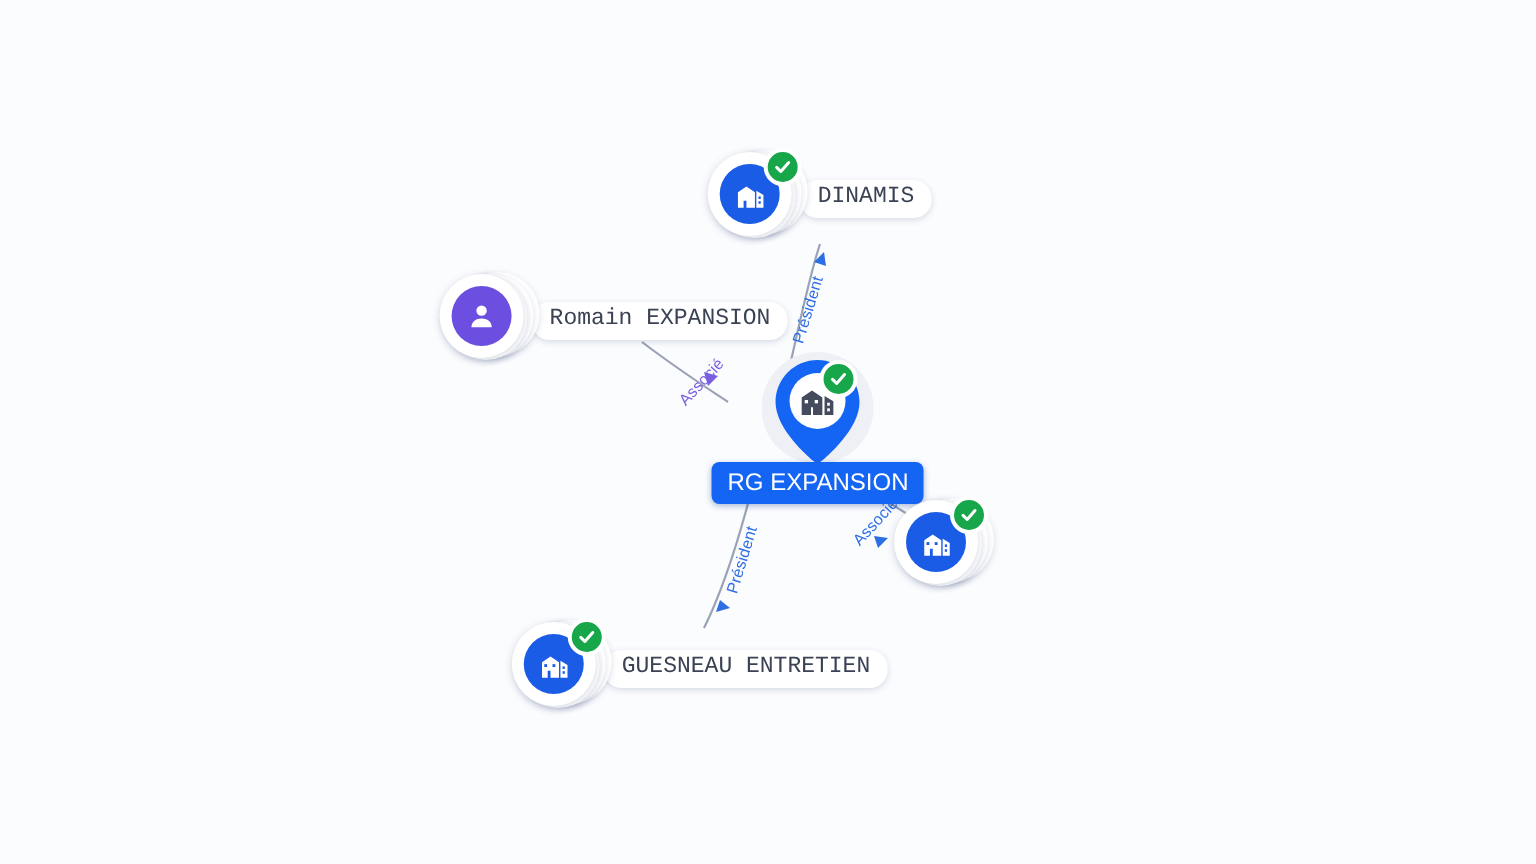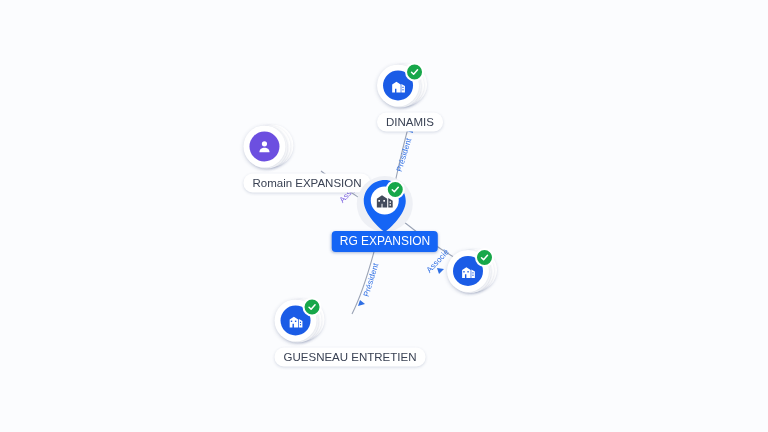--- a/index.html
+++ b/index.html
@@ -23,21 +23,23 @@
     inset: 0;
     width: 768px;
     height: 432px;
   }
 
   
   .node {
     position: absolute;
     transform: translate(-50%, -50%);
     display: flex;
-    flex-direction: column;
+    flex-direction: row;
+    align-items: center;
+    font-family: Liberation Mono, monospace;
   }
   .disc-wrap {
     position: relative;
     width: 46px;
     height: 46px;
   }
   
   .stack {
     position: absolute;
     border-radius: 50%;
@@ -105,20 +107,21 @@
     box-shadow: 0 1px 3px rgba(20,60,140,.35);
   }
 
   
   .pin-node {
     position: absolute;
     transform: translate(-50%, -50%);
     display: flex;
     flex-direction: column;
     align-items: center;
+    margin-left: 24px;
   }
   .pin-halo {
     position: absolute;
     left: 50%;
     top: 26px;
     transform: translate(-50%, -50%);
     width: 56px;
     height: 56px;
     border-radius: 50%;
     background: #eef0f5;

